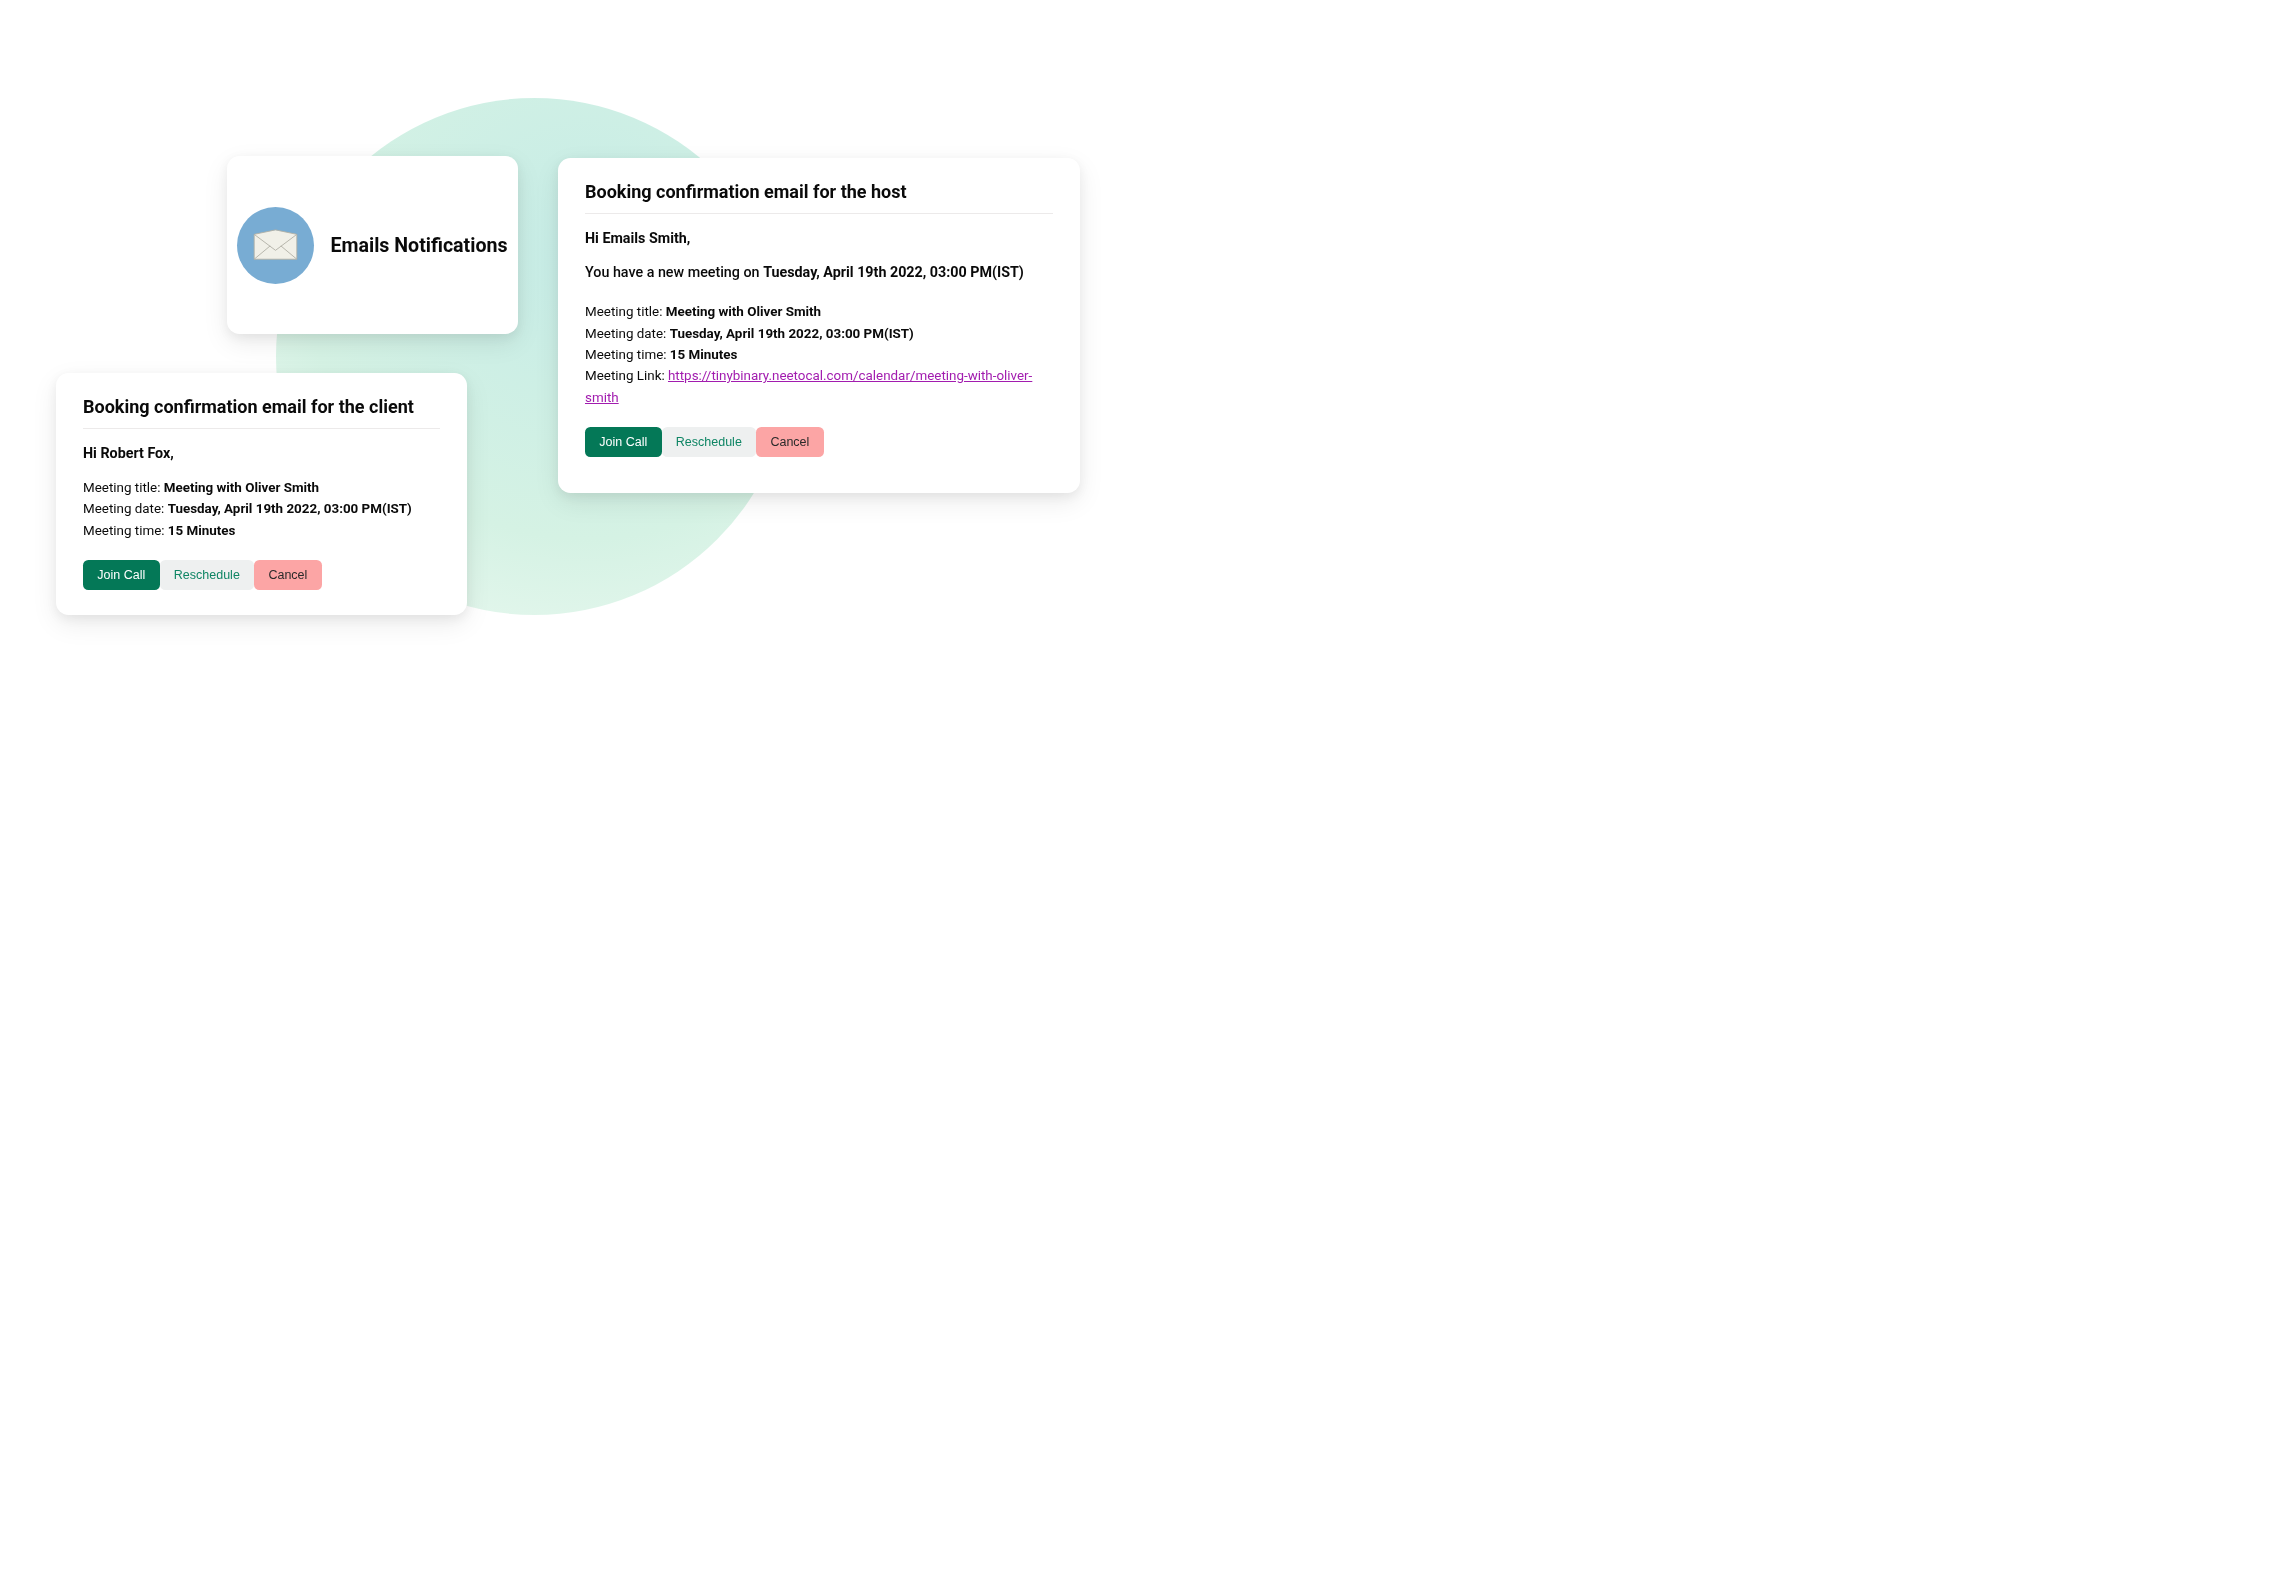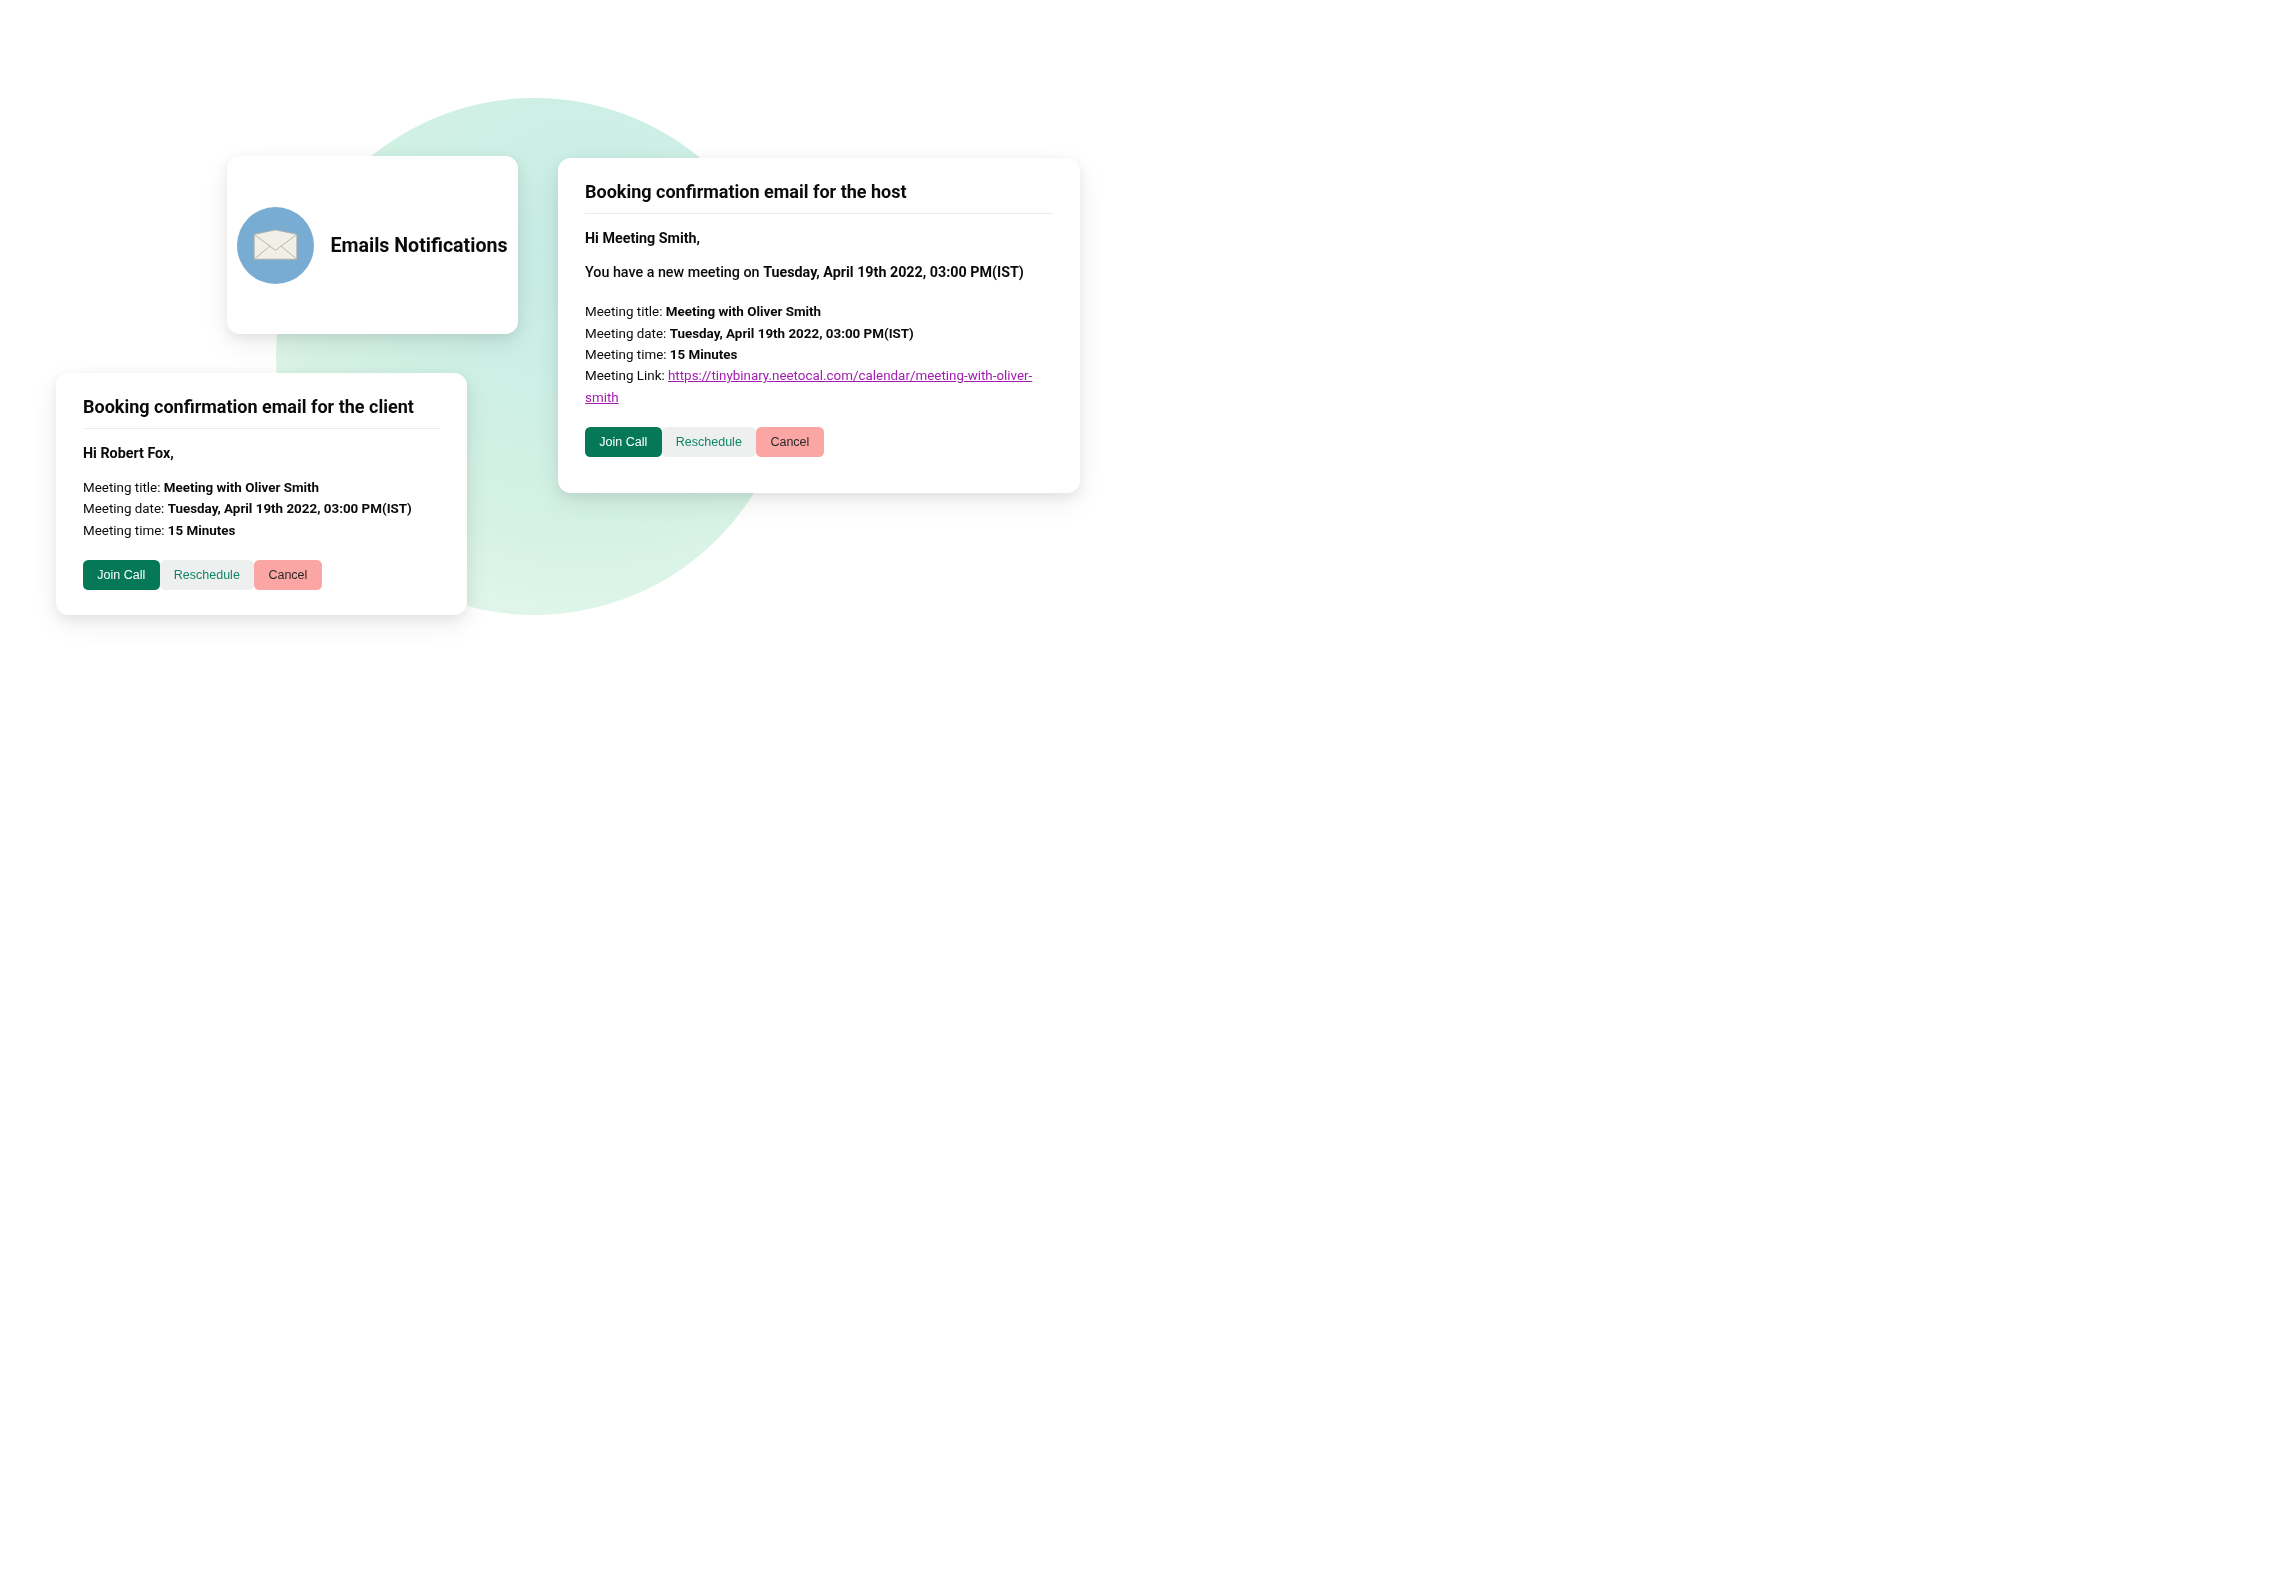--- a/index.html
+++ b/index.html
@@ -146,21 +146,21 @@
   </div>
   <div class="btn-row">
     <button class="btn btn-primary">Join Call</button>
     <button class="btn btn-secondary">Reschedule</button>
     <button class="btn btn-cancel">Cancel</button>
   </div>
 </div>
 
 <div class="card host-card">
   <div class="card-title">Booking confirmation email for the host</div>
-  <div class="greeting">Hi Meeting Smith,</div>
+  <div class="greeting">Hi Emails Smith,</div>
   <div class="intro">
     <span>You have a new meeting on </span><span class="bold">Tuesday, April 19th 2022, 03:00 PM(IST)</span>
   </div>
   <div class="meta-line">
     <span class="meta-label">Meeting title: </span><span class="meta-value">Meeting with Oliver Smith</span>
   </div>
   <div class="meta-line">
     <span class="meta-label">Meeting date: </span><span class="meta-value">Tuesday, April 19th 2022, 03:00 PM(IST)</span>
   </div>
   <div class="meta-line">

